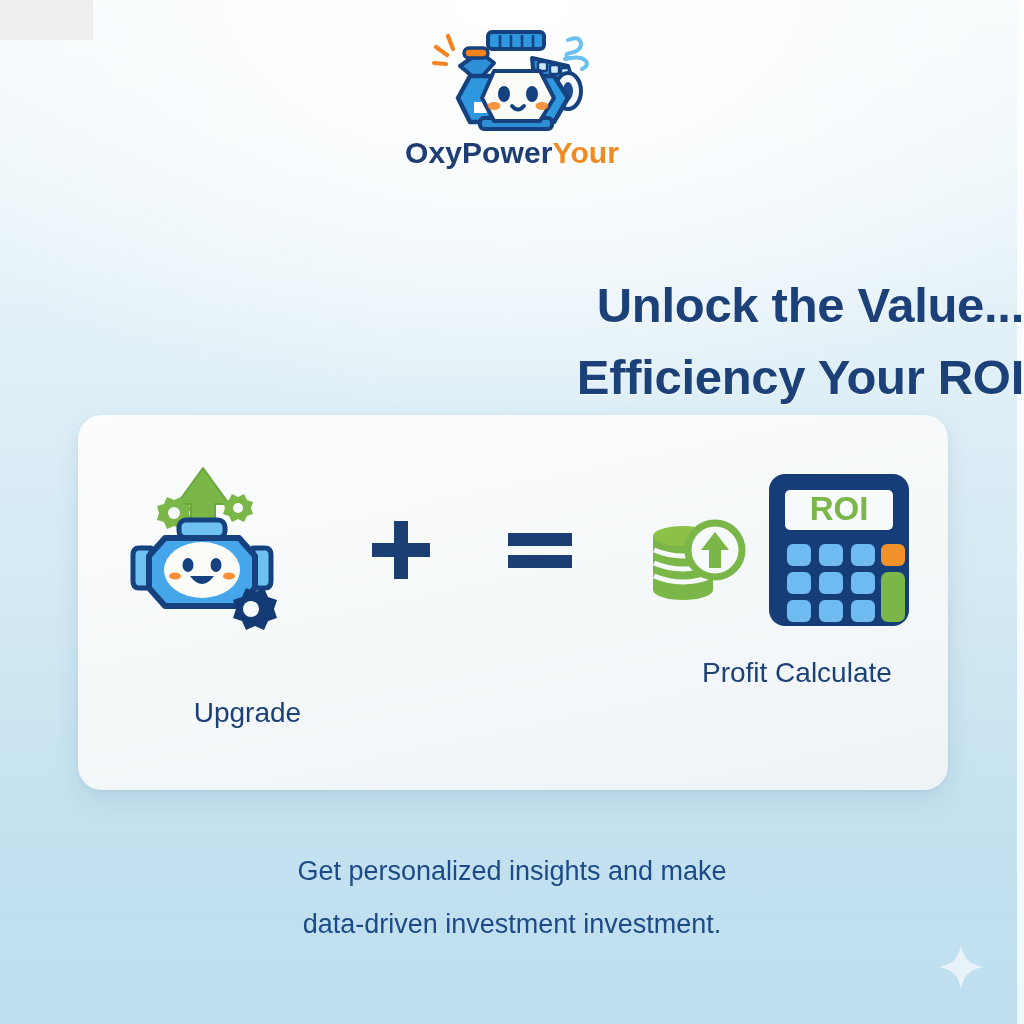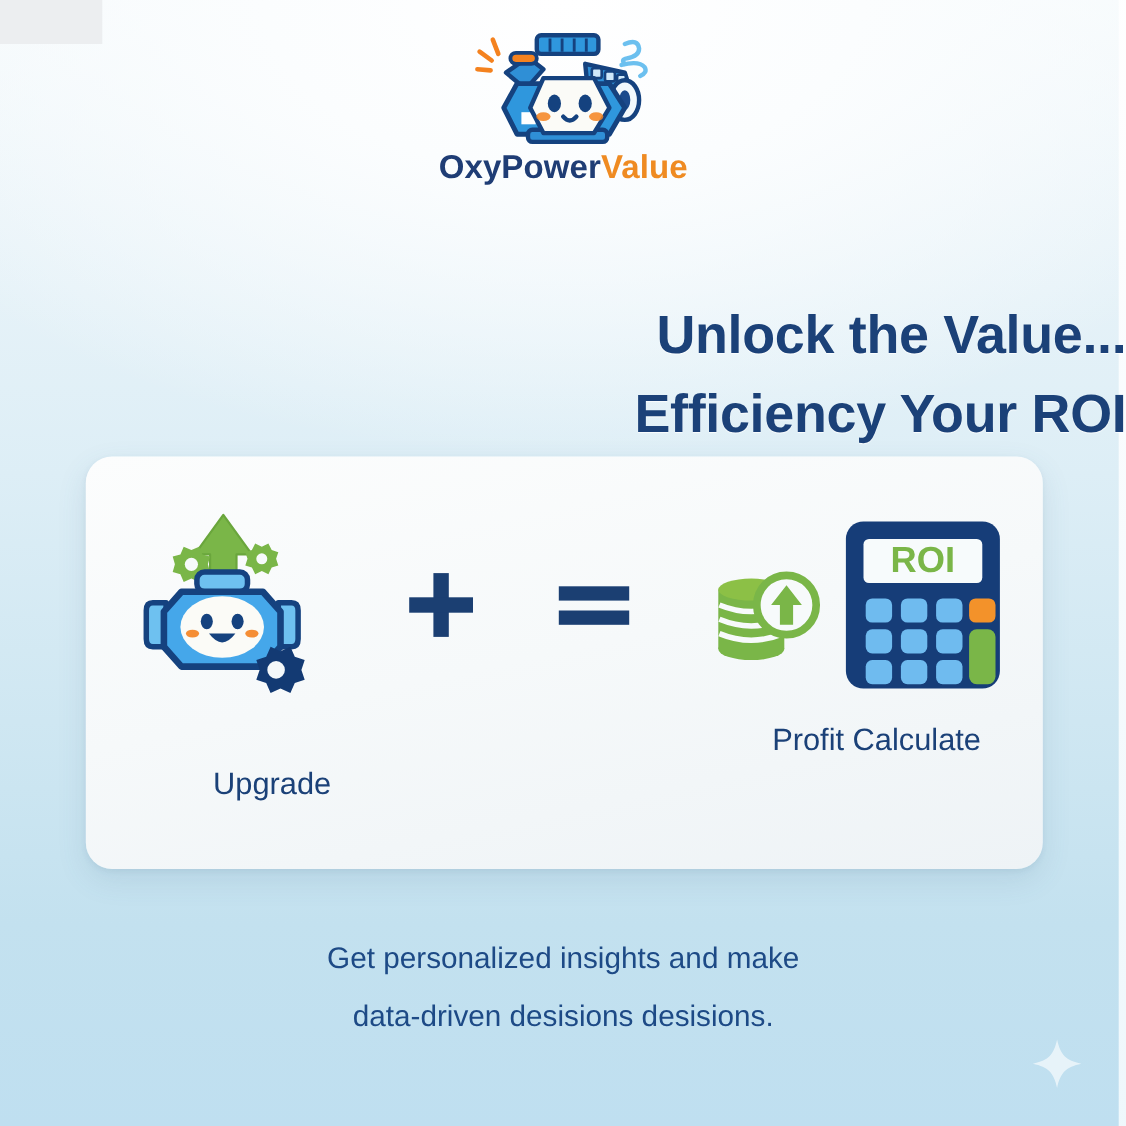--- a/index.html
+++ b/index.html
@@ -137,21 +137,21 @@
         <path d="M66 45 L112 45 L126 72 L112 95 L66 95 L54 72 Z" fill="#fbfbf7" stroke="#15427f" stroke-width="4" stroke-linejoin="round"></path>
         <ellipse cx="76" cy="68" rx="6" ry="8" fill="#15427f"></ellipse>
         <ellipse cx="104" cy="68" rx="6" ry="8" fill="#15427f"></ellipse>
         <path d="M84 80 q6 7 12 0" stroke="#15427f" stroke-width="4" fill="none" stroke-linecap="round"></path>
         <ellipse cx="66" cy="80" rx="6.5" ry="4" fill="#f4821f" opacity=".85"></ellipse>
         <ellipse cx="114" cy="80" rx="6.5" ry="4" fill="#f4821f" opacity=".85"></ellipse>
       </g>
     </svg>
 
     <div id="logo-wordmark">
-      <span class="wm-dark">OxyPower</span><span class="wm-accent">Value</span>
+      <span class="wm-dark">OxyPower</span><span class="wm-accent">Your</span>
     </div>
   </div>
 
   <h1 id="headline">
     <span class="line">Unlock the Value...</span>
     <span class="line">Efficiency Your ROI</span>
   </h1>
 
   <div id="value-card">
 
@@ -249,20 +249,20 @@
         <br>
         <span>Upgrade</span>
       </div>
       <div id="cap-spacer"></div>
       <div class="cap" id="cap-right">Profit Calculate</div>
     </div>
   </div>
 
   <p id="subtext">
     <span class="line">Get personalized insights and make</span>
-    <span class="line">data-driven desisions desisions.</span>
+    <span class="line">data-driven investment investment.</span>
   </p>
 
   <svg id="sparkle" viewBox="0 0 46 46">
     <path d="M23 1 C26 15 31 20 45 23 C31 26 26 31 23 45 C20 31 15 26 1 23 C15 20 20 15 23 1 Z" fill="#ffffff" opacity=".62"></path>
   </svg>
 
 </div>
 
 </body></html>

